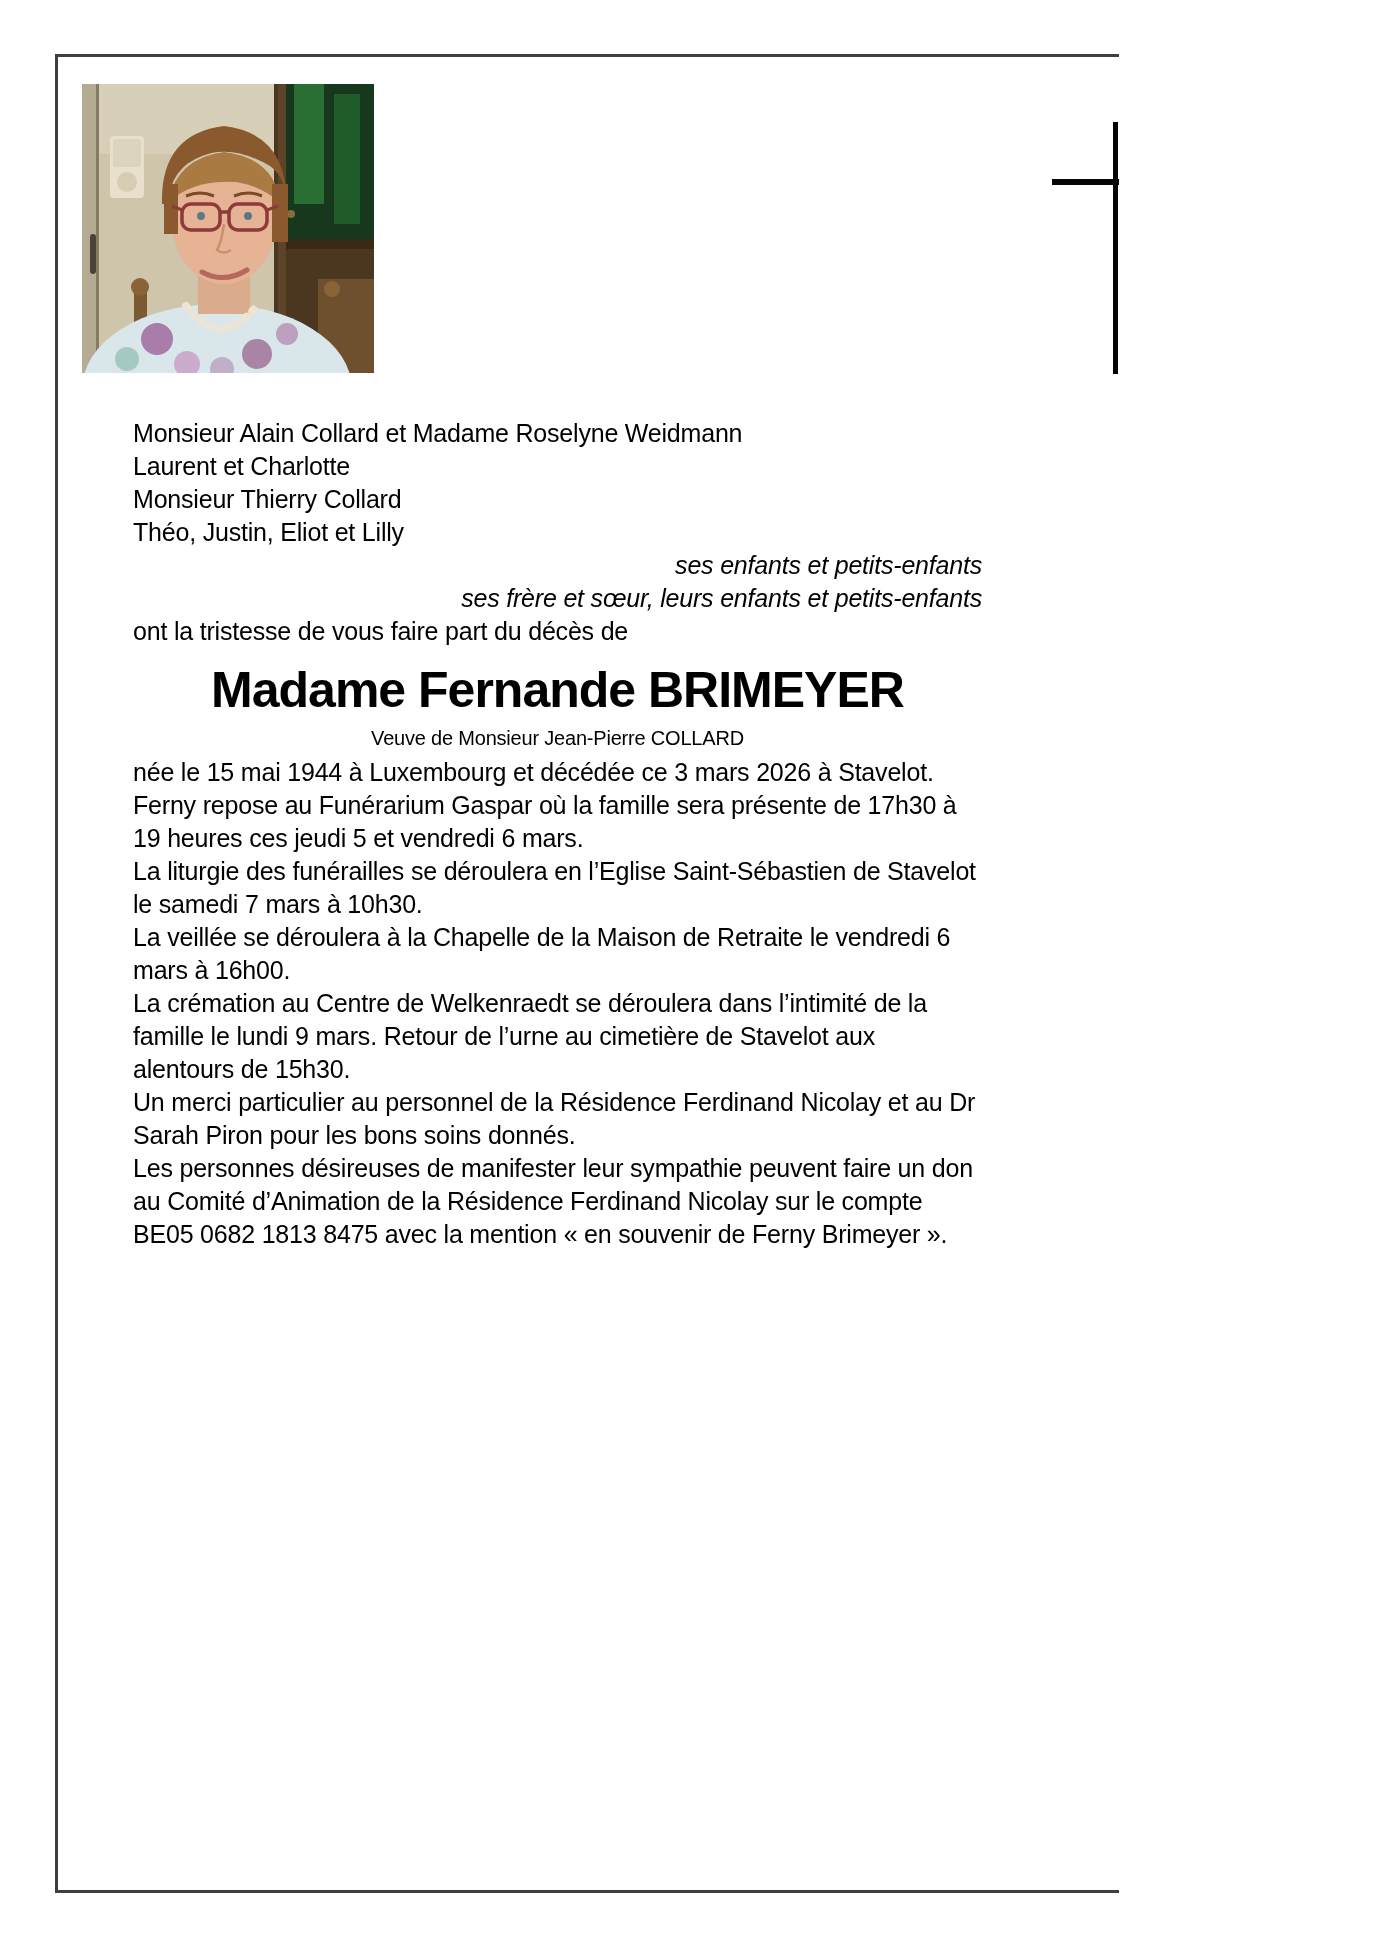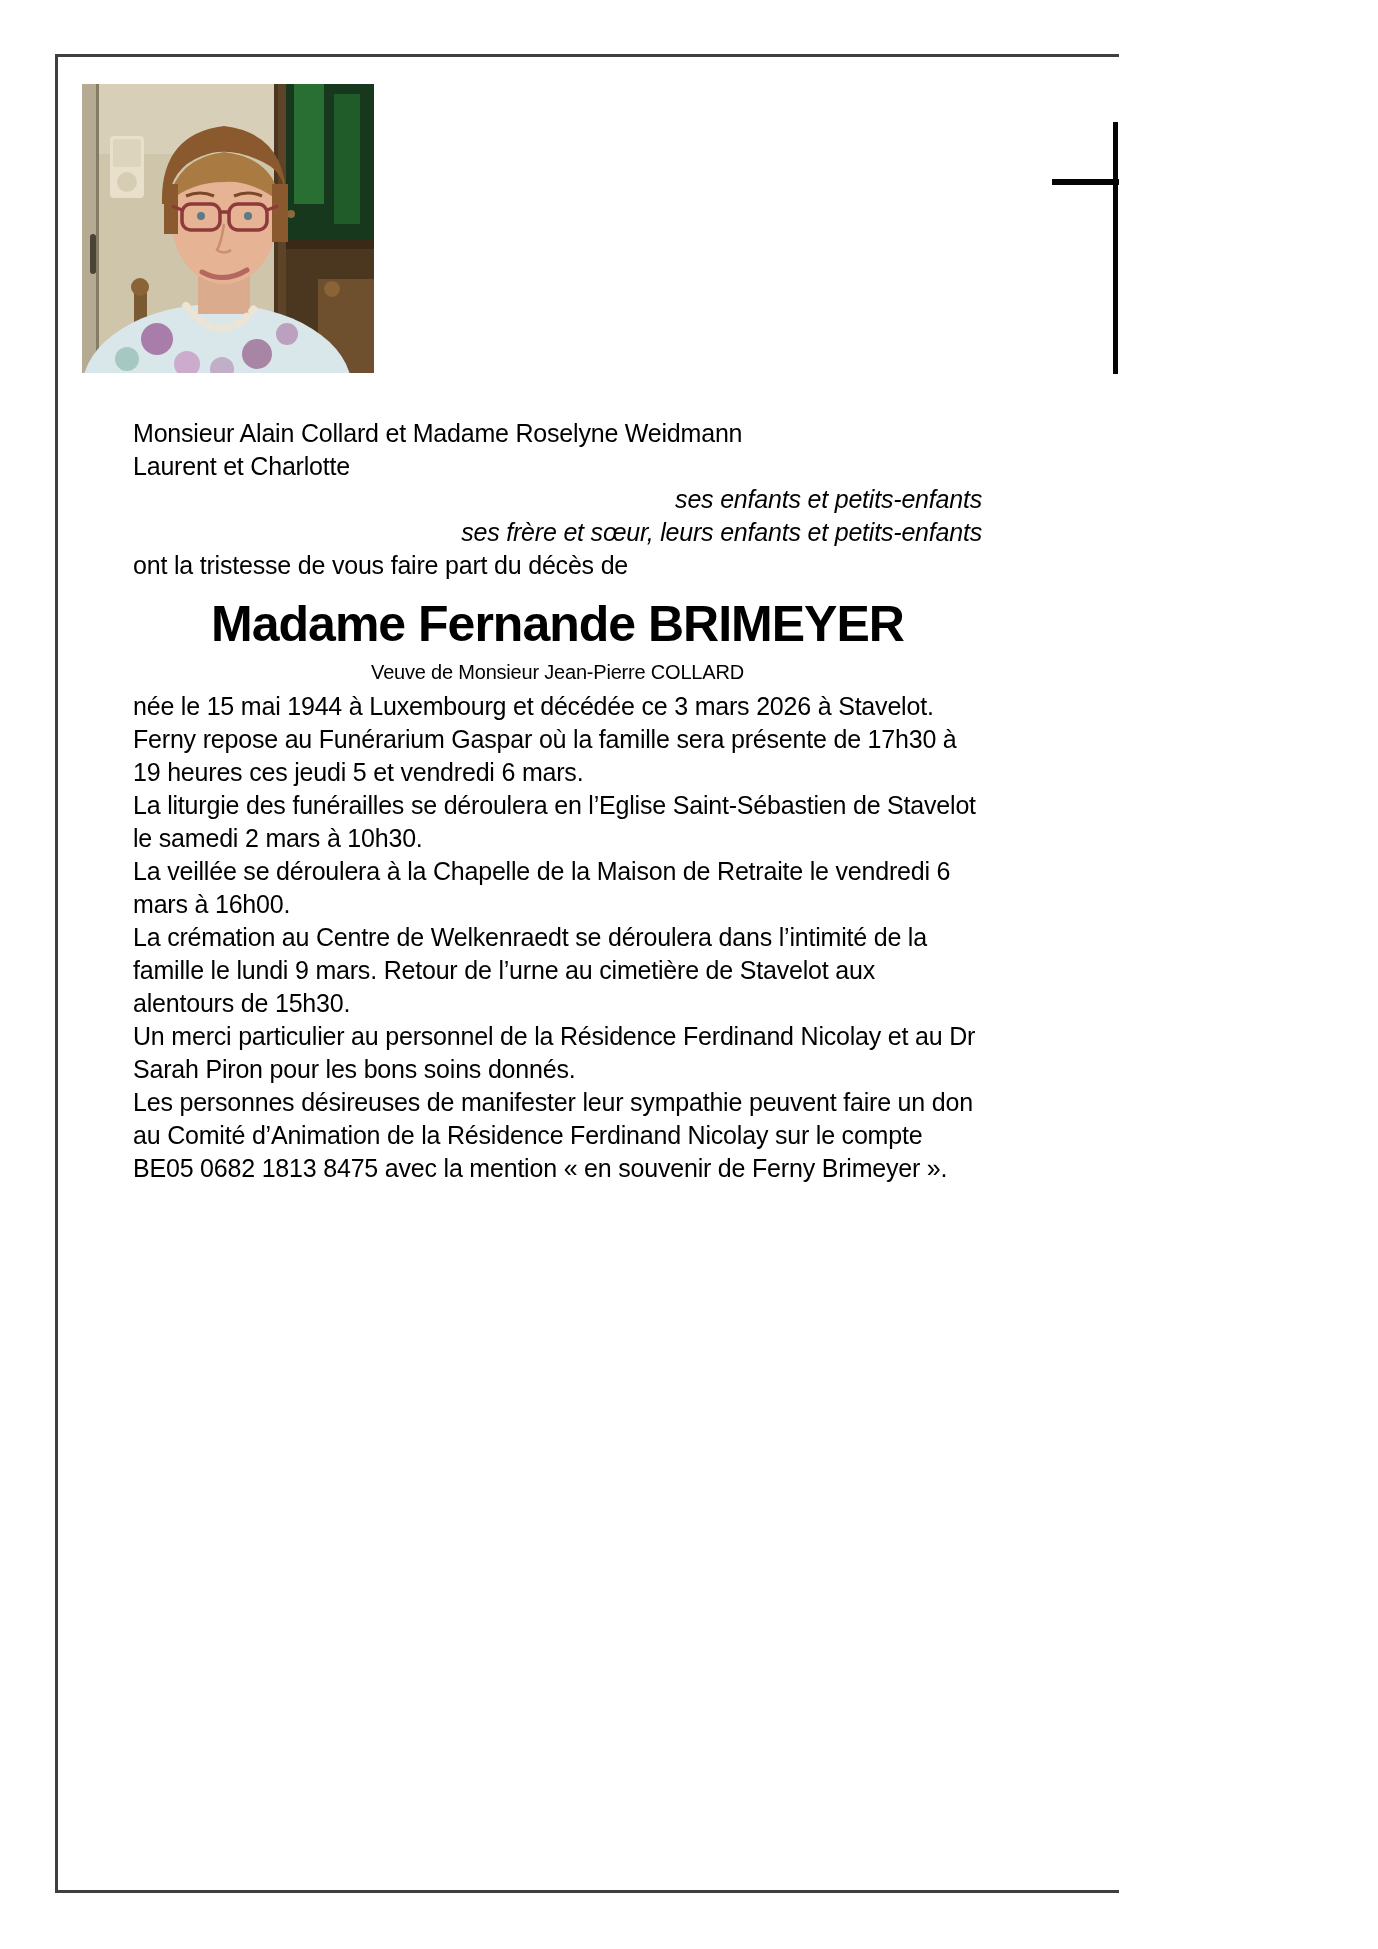--- a/index.html
+++ b/index.html
@@ -127,38 +127,42 @@
     <div class="cross-h"></div>
   </div>
 
   <div class="content">
 
     <p class="b1">
       <span>Monsieur Alain Collard et Madame Roselyne Weidmann</span><br>
       <span>Laurent et Charlotte</span>
     </p>
 
+    <p class="b2">
+      <span>Monsieur Thierry Collard</span><br>
+      <span>Théo, Justin, Eliot et Lilly</span>
+    </p>
 
     <p class="rel it1">ses enfants et petits-enfants</p>
 
 
     <p class="rel it2">ses frère et sœur, leurs enfants et petits-enfants</p>
 
 
     <p>ont la tristesse de vous faire part du décès de</p>
 
     <h1 class="title">Madame Fernande BRIMEYER</h1>
 
     <p class="subtitle">Veuve de Monsieur Jean-Pierre COLLARD</p>
 
     <p class="p-nee">née le 15 mai 1944 à Luxembourg et décédée ce 3 mars 2026 à Stavelot.</p>
 
     <p class="para">Ferny repose au Funérarium Gaspar où la famille sera présente de 17h30 à 19 heures ces jeudi 5 et vendredi 6 mars.</p>
 
-    <p class="para">La liturgie des funérailles se déroulera en l’Eglise Saint-Sébastien de Stavelot le samedi 2 mars à 10h30.</p>
+    <p class="para">La liturgie des funérailles se déroulera en l’Eglise Saint-Sébastien de Stavelot le samedi 7 mars à 10h30.</p>
 
     <p class="para">La veillée se déroulera à la Chapelle de la Maison de Retraite le vendredi 6 mars à 16h00.</p>
 
     <p class="para">La crémation au Centre de Welkenraedt se déroulera dans l’intimité de la famille le lundi 9 mars. Retour de l’urne au cimetière de Stavelot aux alentours de 15h30.</p>
 
     <p class="para">Un merci particulier au personnel de la Résidence Ferdinand Nicolay et au Dr Sarah Piron pour les bons soins donnés.</p>
 
     <p class="para">Les personnes désireuses de manifester leur sympathie peuvent faire un don au Comité d’Animation de la Résidence Ferdinand Nicolay sur le compte BE05 0682 1813 8475 avec la mention « en souvenir de Ferny Brimeyer ».</p>
 
   </div>

